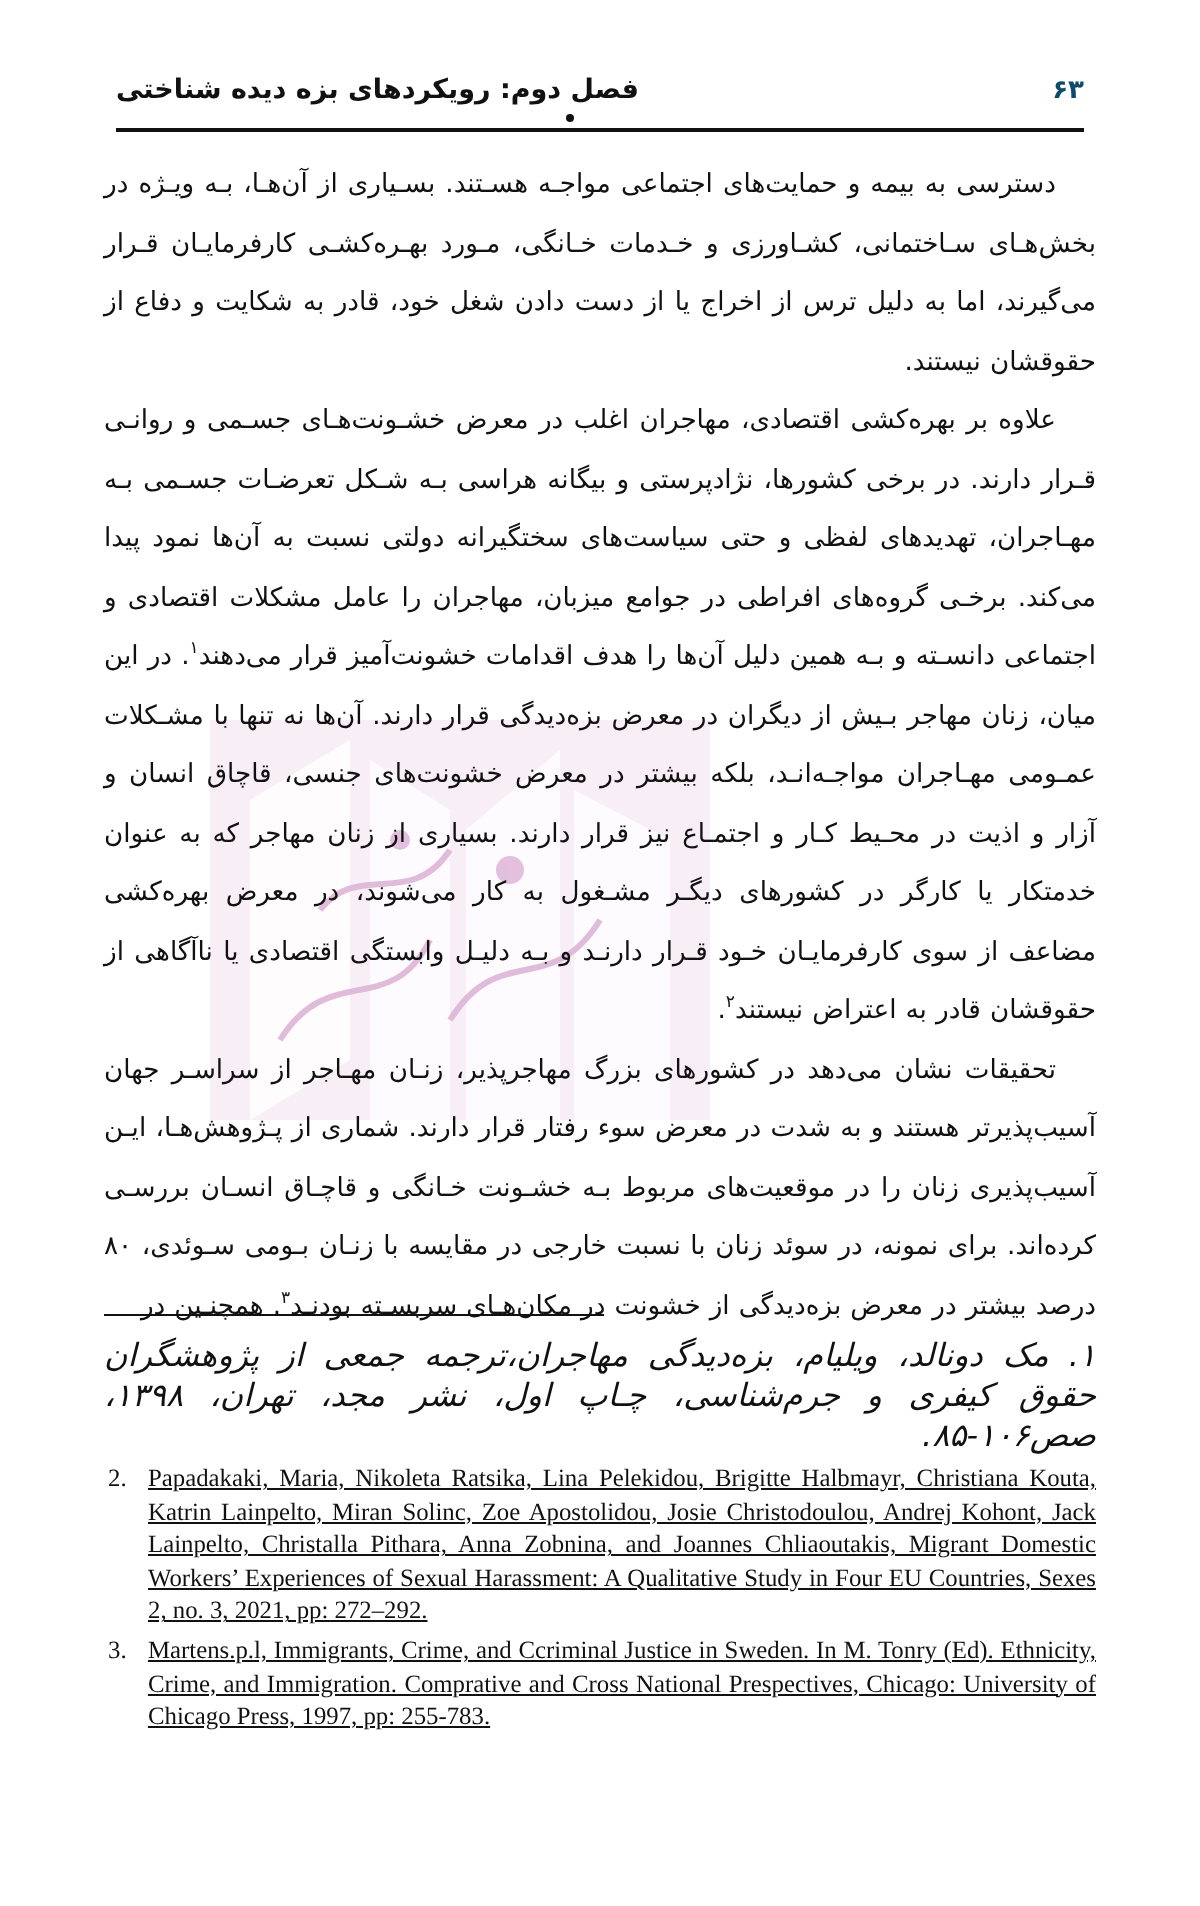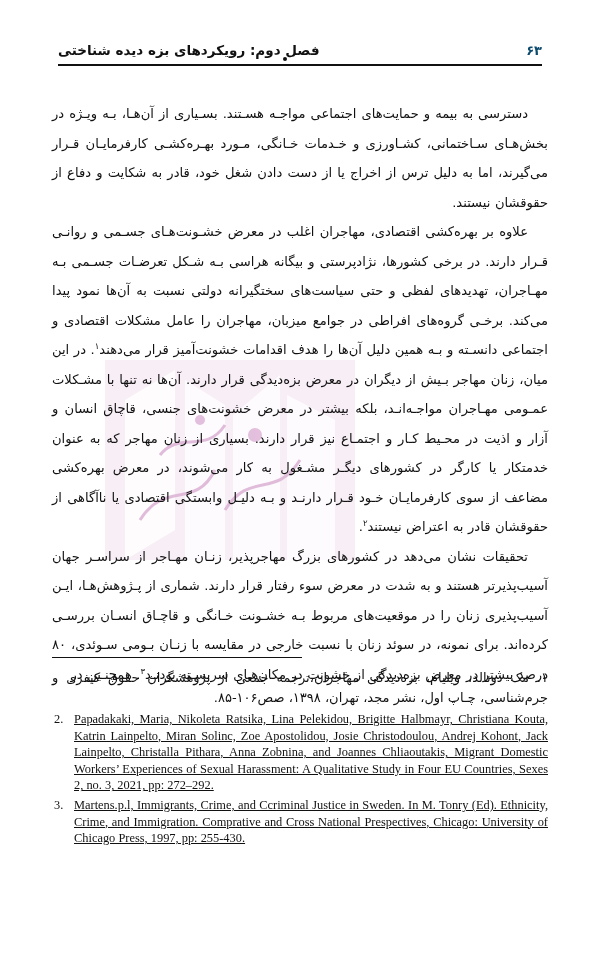--- a/index.html
+++ b/index.html
@@ -32,21 +32,21 @@
 
   
   .header {
     position: absolute;
     left: 58px;
     right: 58px;
     top: 32px;
     height: 26px;
     display: flex;
     flex-direction: row-reverse;
-    align-items: flex-end;
+    align-items: center;
     justify-content: space-between;
     z-index: 3;
   }
   .header-title {
     font-family: "DejaVu Sans", "Liberation Sans", sans-serif;
     font-size: 13.5px;
     font-weight: 700;
     letter-spacing: 0;
     color: #111;
     direction: rtl;
@@ -83,21 +83,20 @@
   
   .body-col {
     position: absolute;
     left: 52px;
     right: 52px;
     top: 78px;
     z-index: 2;
     direction: rtl;
     text-align: justify;
     text-align-last: right;
-    margin-top: 21px;
   }
 
   .para {
     font-family: "DejaVu Sans", "Liberation Sans", sans-serif;
     font-size: 13.1px;
     line-height: 29.5px;
     color: #111;
     margin: 0 0 0 0;
     text-indent: 20px;
     text-align: justify;
@@ -128,23 +127,24 @@
     right: 52px;
     top: 668px;
     z-index: 3;
   }
 
   .fn-fa {
     direction: rtl;
     text-align: justify;
     text-align-last: right;
     font-family: "DejaVu Sans", "Liberation Sans", sans-serif;
-    font-size: 13px;
+    font-size: 16px;
     line-height: 20px;
     color: #111;
+    font-style: italic;
   }
 
   .fn-en {
     direction: ltr;
     text-align: justify;
     font-family: "Liberation Serif", "DejaVu Serif", serif;
     font-size: 12.4px;
     line-height: 16.6px;
     color: #111;
     display: flex;
@@ -211,18 +211,18 @@
       <span>۱. مک دونالد، ویلیام، بزه‌دیدگی مهاجران،ترجمه جمعی از پژوهشگران حقوق کیفری و جرم‌شناسی، چـاپ اول، نشر مجد، تهران، ۱۳۹۸، صص۱۰۶-۸۵.</span>
     </div>
 
     <div class="fn-en">
       <span class="fn-num">2.</span>
       <span class="fn-text">Papadakaki,    Maria,    Nikoleta    Ratsika,    Lina Pelekidou,    Brigitte Halbmayr, Christiana Kouta,  Katrin Lainpelto,  Miran Solinc,  Zoe Apostolidou,  Josie Christodoulou, Andrej Kohont,      Jack Lainpelto,      Christalla Pithara,      Anna Zobnina,      and Joannes Chliaoutakis, Migrant Domestic Workers’ Experiences of Sexual Harassment: A Qualitative Study in Four EU Countries, Sexes 2, no. 3, 2021, pp: 272–292.</span>
     </div>
 
     <div class="fn-en">
       <span class="fn-num">3.</span>
-      <span class="fn-text">Martens.p.l, Immigrants, Crime, and Ccriminal Justice in Sweden. In M. Tonry (Ed). Ethnicity, Crime, and Immigration. Comprative and Cross National Prespectives, Chicago: University of Chicago Press, 1997, pp: 255-430.</span>
+      <span class="fn-text">Martens.p.l, Immigrants, Crime, and Ccriminal Justice in Sweden. In M. Tonry (Ed). Ethnicity, Crime, and Immigration. Comprative and Cross National Prespectives, Chicago: University of Chicago Press, 1997, pp: 255-783.</span>
     </div>
 
   </div>
 
 </div>
 
 </body></html>

